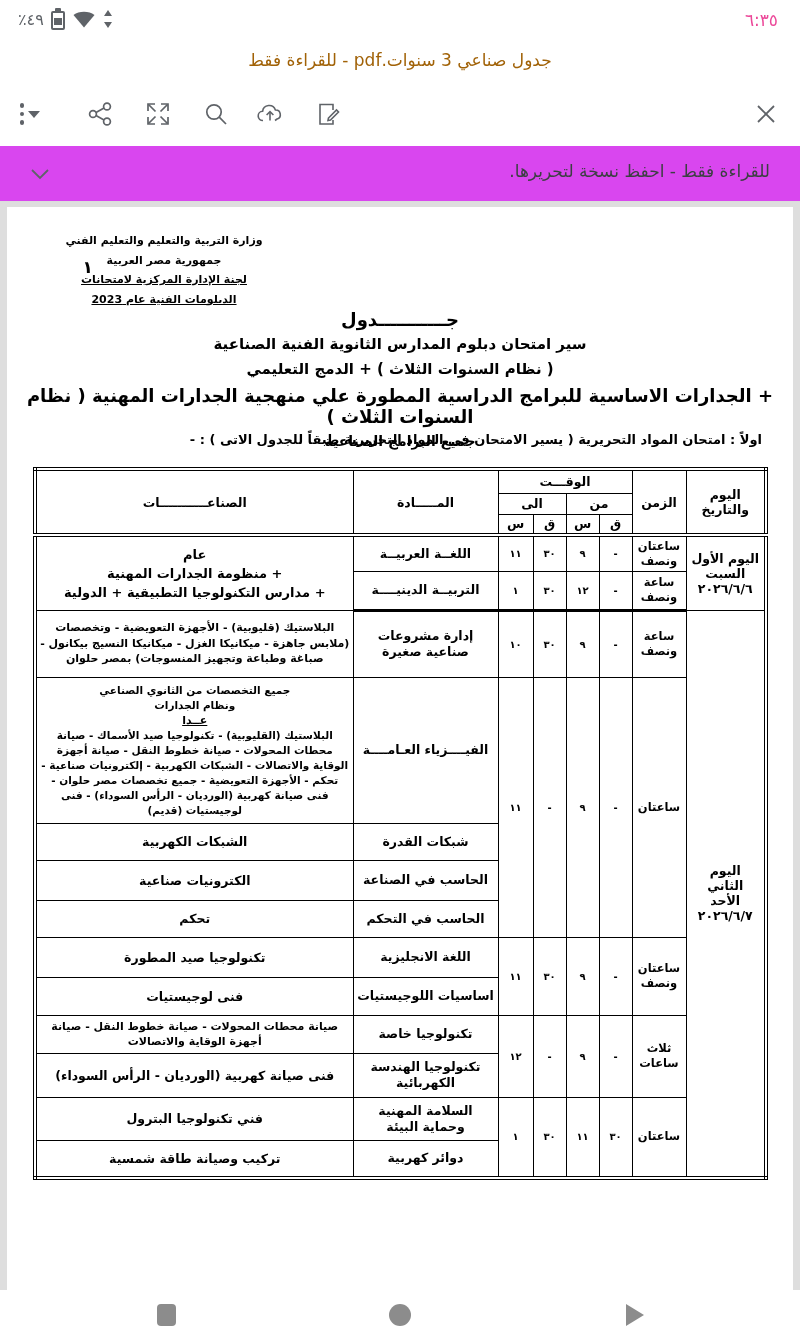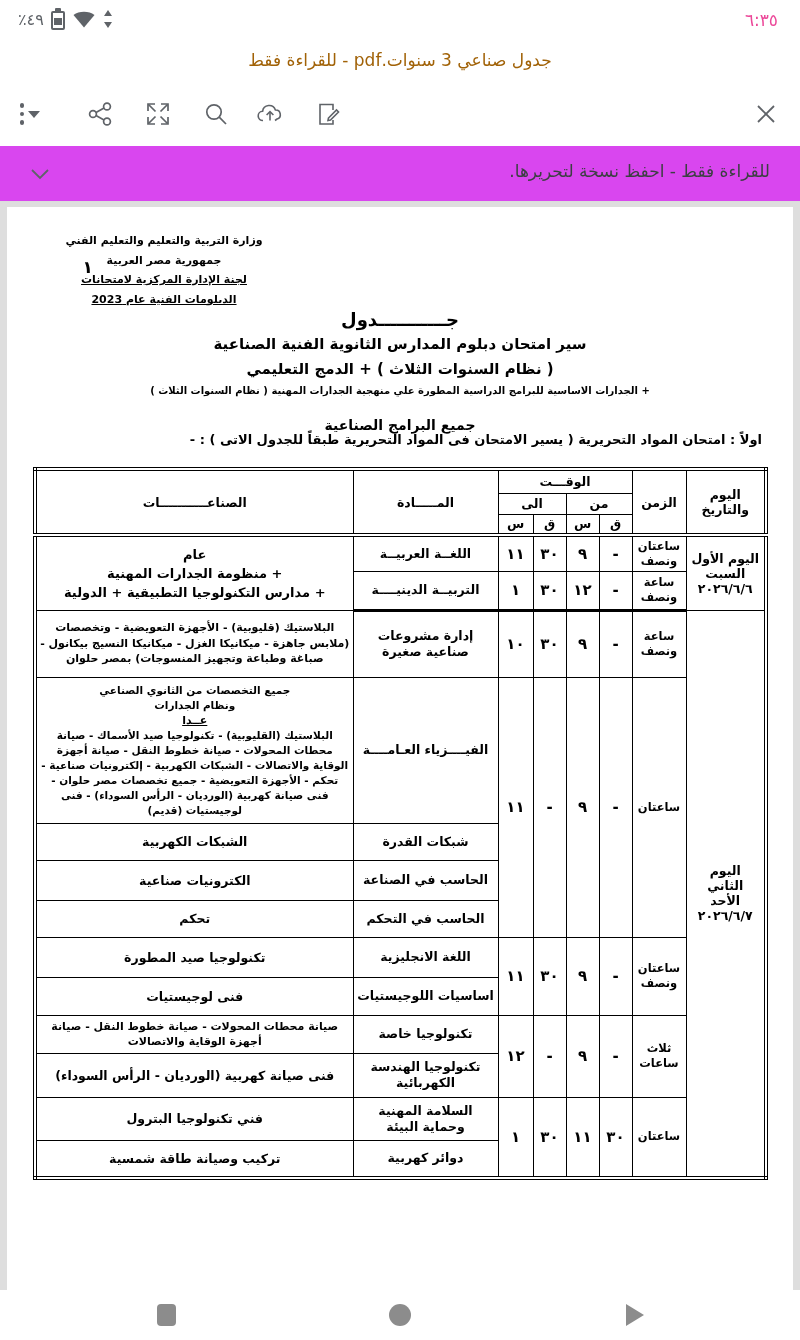--- a/index.html
+++ b/index.html
@@ -37,37 +37,37 @@
   .docarea { position:absolute; top:202px; left:0; right:0; height:1088px; background:#dedede; }
   .page { position:absolute; top:5px; left:7px; width:786px; height:1083px; background:#fff; color:#000; }
   .page-number { position:absolute; top:50px; right:700px; font-size:17px; font-weight:bold; }
   .letterhead { position:absolute; top:24px; left:32px; width:250px; text-align:center;
     font-size:11px; font-weight:bold; line-height:19.5px; direction:rtl; }
   .letterhead .ul { text-decoration:underline; }
   .titleblock { position:absolute; top:102px; left:0; width:786px; text-align:center; font-weight:bold; }
   .t1 { font-size:18px; margin-bottom:5px; }
   .t2 { font-size:15px; margin-bottom:7px; }
   .t3 { font-size:15px; margin-bottom:7px; }
-  .t4 { font-size:10px; margin-bottom:21px; }
+  .t4 { font-size:18px; margin-bottom:6px; }
   .t5 { font-size:14px; margin-bottom:5px; }
   .t6 { font-size:14px; }
   .intro { position:absolute; top:225px; right:31px; font-size:13px; font-weight:bold; }
   
   table.tbl { position:absolute; top:260px; right:25px; width:731px;
     border-collapse:collapse; table-layout:fixed; direction:rtl;
     border:4px double #000; }
   .tbl th, .tbl td { border:1.5px solid #000; font-weight:bold; text-align:center;
     vertical-align:middle; padding:1px 3px; overflow:hidden; }
   .tbl th { font-size:12.5px; }
   .hdr { border-bottom:4px double #000 !important; }
   .grp-end td { border-bottom:3px solid #000; }
   .ml { white-space:pre-line; }
   .c-day { font-size:12.5px; }
   .c-zaman { font-size:11.5px; line-height:15px; }
-  .c-num { font-size:15px;margin-top:42px; }
+  .c-num { font-size:10px;margin-top:42px; }
   .c-subj { font-size:12.5px; line-height:16px; }
   .c-ind-lg { font-size:13px; line-height:19px; }
   .c-ind-md { font-size:12.5px; }
   .c-ind-sm { font-size:11px; line-height:15.5px; }
   .c-ind-xs { font-size:10.5px; line-height:15px; }
   .except { text-decoration:underline; display:block; font-size:11px; }
   
   .navbar { position:absolute; bottom:0; left:0; right:0; height:50px; background:#fff; }
   .nav-btn { position:absolute; top:5px; width:44px; height:40px; display:flex; align-items:center; justify-content:center; cursor:pointer; }
   .nav-square { width:19px; height:22px; background:#8c8c8c; border-radius:4px; }

